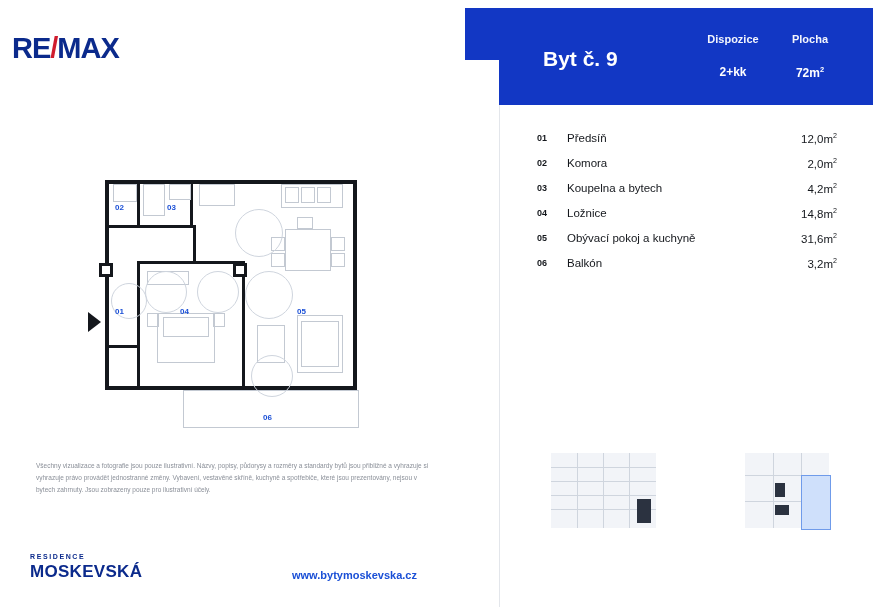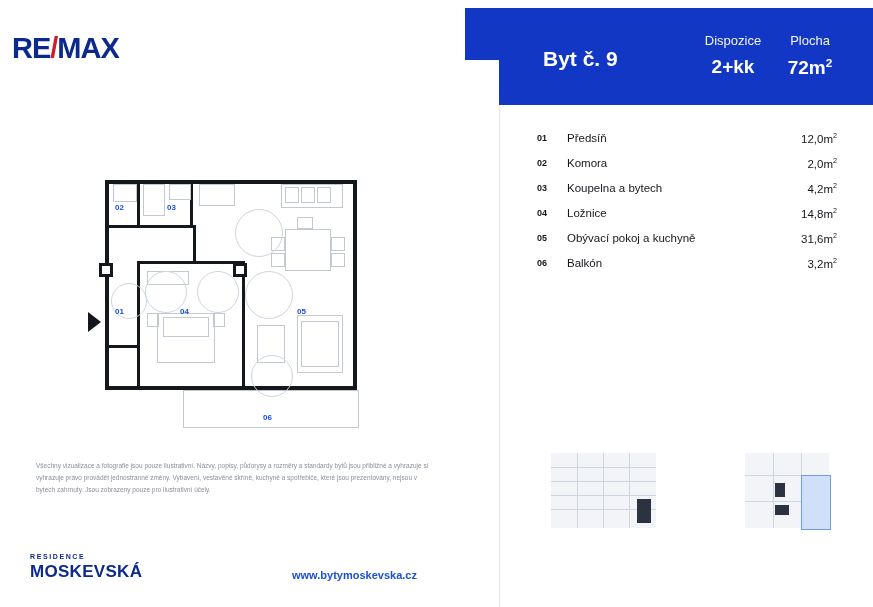--- a/index.html
+++ b/index.html
@@ -34,22 +34,22 @@
 
   .footer-logo{position:absolute;left:30px;top:553px;}
   .footer-logo .res{font-size:7px;font-weight:bold;letter-spacing:1.6px;color:#0b2a8c;}
   .footer-logo .mos{font-size:17px;font-weight:bold;letter-spacing:.3px;color:#0b2a8c;margin-top:2px;text-align:center;}
   .weblink{position:absolute;left:292px;top:569px;font-size:11px;font-weight:bold;color:#1a4fd6;text-decoration:none;}
 
   
   .blue{position:absolute;left:499px;top:8px;width:374px;height:97px;background:#1237c4;}
   .blue-notch{position:absolute;left:465px;top:8px;width:34px;height:52px;background:#1237c4;}
   .hdr-col{position:absolute;color:#fff;text-align:center;}
-  .hdr-col .lbl{font-size:13px;font-weight:normal;opacity:.95;}
-  .hdr-col .val{font-size:19px;font-weight:bold;margin-top:8px;}
+  .hdr-col .lbl{font-size:11px;font-weight:bold;opacity:.95;}
+  .hdr-col .val{font-size:12px;font-weight:bold;margin-top:20px;}
   sup{font-size:.62em;vertical-align:super;}
 
   
   .rooms{position:absolute;left:537px;top:130px;width:300px;}
   .rowline{position:relative;height:25px;}
   .rnum{position:absolute;left:0;top:3px;font-size:9px;font-weight:bold;color:#14171c;}
   .rname{position:absolute;left:30px;top:2px;font-size:11.5px;color:#14171c;}
   .rarea{position:absolute;right:0;top:2px;font-size:11.5px;color:#14171c;text-align:left;}
 
   

